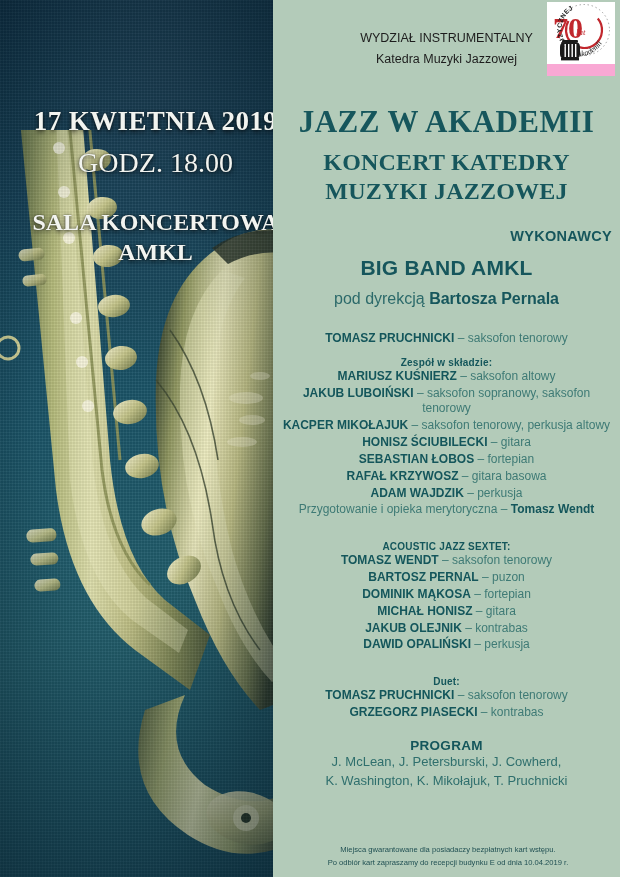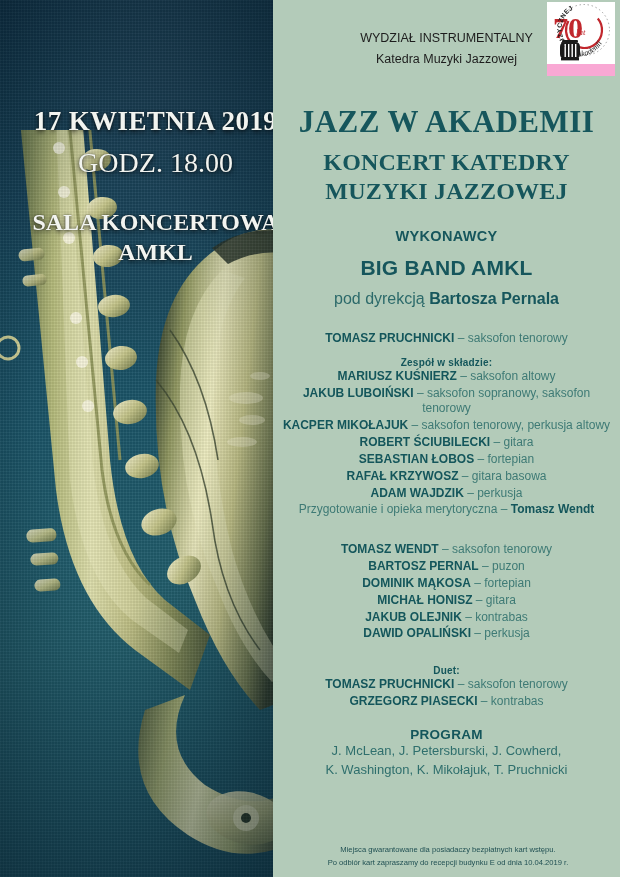--- a/index.html
+++ b/index.html
@@ -152,20 +152,21 @@
     top: 228px;
     left: 8px;
     width: 331px;
     text-align: center;
   }
   .perf-label {
     font-size: 14.5px;
     font-weight: bold;
     color: #16565c;
     letter-spacing: .3px;
+    text-align: right;
   }
   .bigband {
     font-size: 21px;
     font-weight: bold;
     color: #16565c;
     margin-top: 12px;
     letter-spacing: .2px;
   }
   .conductor {
     font-size: 16px;
@@ -406,38 +407,39 @@
       <div class="line">
         <b>MARIUSZ KUŚNIERZ</b><span> – saksofon altowy</span>
       </div>
       <div class="line">
         <b>JAKUB LUBOIŃSKI</b><span> – saksofon sopranowy, saksofon tenorowy</span>
       </div>
       <div class="line">
         <b>KACPER MIKOŁAJUK</b><span> – saksofon tenorowy, perkusja altowy</span>
       </div>
       <div class="line">
-        <b>ROBERT ŚCIUBILECKI</b><span> – gitara</span>
+        <b>HONISZ ŚCIUBILECKI</b><span> – gitara</span>
       </div>
       <div class="line">
         <b>SEBASTIAN ŁOBOS</b><span> – fortepian</span>
       </div>
       <div class="line">
         <b>RAFAŁ KRZYWOSZ</b><span> – gitara basowa</span>
       </div>
       <div class="line">
         <b>ADAM WAJDZIK</b><span> – perkusja</span>
       </div>
 
       <div class="line">
         <span>Przygotowanie i opieka merytoryczna – </span><b>Tomasz Wendt</b>
       </div>
 
       <div class="gap-lg"></div>
 
+      <div class="section-head">ACOUSTIC JAZZ SEXTET:</div>
 
       <div class="line">
         <b>TOMASZ WENDT</b><span> – saksofon tenorowy</span>
       </div>
       <div class="line">
         <b>BARTOSZ PERNAL</b><span> – puzon</span>
       </div>
       <div class="line">
         <b>DOMINIK MĄKOSA</b><span> – fortepian</span>
       </div>

